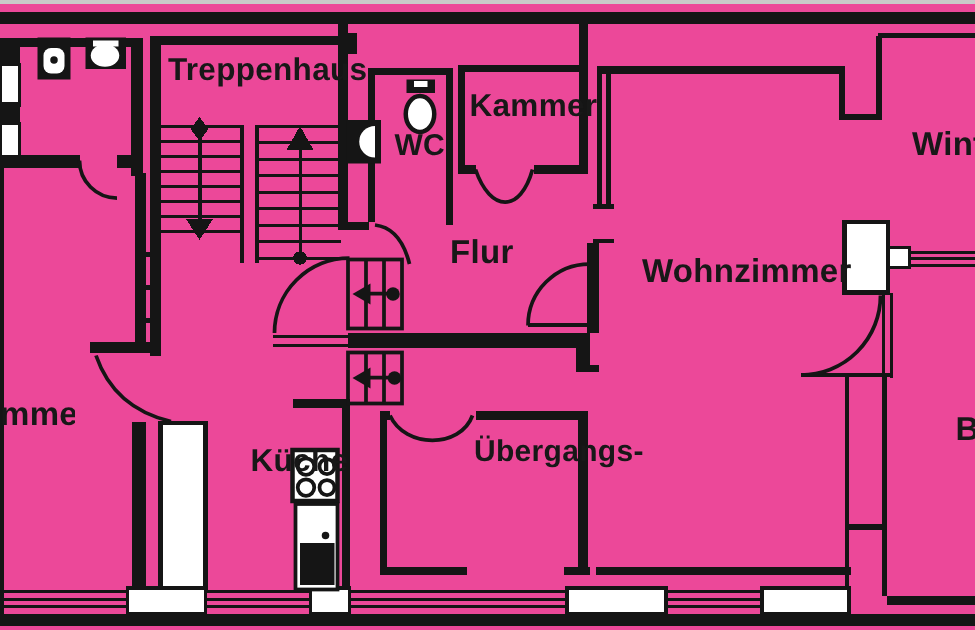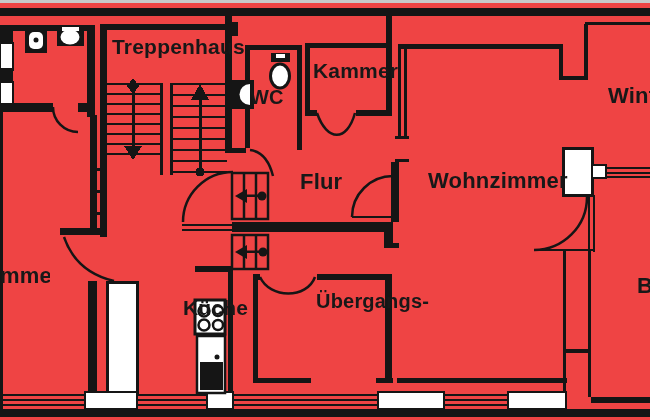--- a/index.html
+++ b/index.html
@@ -1,16 +1,16 @@
 <!DOCTYPE html>
 <html><head>
 <meta charset="utf-8">
 <style>
   html,body{margin:0;padding:0;background:#fff;}
-  .stage{position:relative;width:650px;height:420px;background:#ef4444;overflow:hidden;
+  .stage{position:relative;width:650px;height:420px;background:#ec4899;overflow:hidden;
          font-family:"Liberation Sans", sans-serif;}
   .stage svg{position:absolute;left:0;top:0;}
   .lbl{position:absolute;font-weight:bold;color:#181818;white-space:nowrap;
        font-size:21px;letter-spacing:0.2px;line-height:1.05;}
   .lbl.big{font-size:22px;}
   .lbl.clip{overflow:hidden;}
   .lbl .ln{display:block;}
 </style>
 </head>
 <body>
@@ -195,25 +195,25 @@
     <circle cx="218" cy="311" r="5" fill="none" stroke="#151515" stroke-width="2.5"></circle>
     <circle cx="204" cy="325" r="5.5" fill="none" stroke="#151515" stroke-width="2.5"></circle>
     <circle cx="218" cy="325" r="5" fill="none" stroke="#151515" stroke-width="2.5"></circle>
     <rect x="197" y="336" width="28" height="57" fill="#fff" stroke="#151515" stroke-width="2.5"></rect>
     <circle cx="217" cy="357" r="2.5" fill="#151515"></circle>
     <rect x="200" y="362" width="23" height="28" fill="#151515"></rect>
   </g>
 </svg>
 
 <div class="lbl" style="left:112px;top:36px;">Treppenhaus</div>
-<div class="lbl" style="left:250px;top:87px;font-size:20px;">WC</div>
+<div class="lbl" style="left:263px;top:87px;font-size:20px;">WC</div>
 <div class="lbl" style="left:313px;top:60px;">Kammer</div>
-<div class="lbl big" style="left:300px;top:170px;">Flur</div>
+<div class="lbl big" style="left:300px;top:156px;">Flur</div>
 <div class="lbl big" style="left:428px;top:169px;">Wohnzimmer</div>
 <div class="lbl big clip" style="left:608px;top:84px;width:42px;">Wint</div>
 <div class="lbl big clip" style="left:0px;top:264px;width:50px;">mmer</div>
-<div class="lbl" style="left:143px;top:297px;padding-left:40px;">Küche</div>
+<div class="lbl" style="left:127px;top:297px;padding-left:40px;">Küche</div>
 <div class="lbl" style="left:280px;top:290px;font-size:20px;line-height:23px;margin-left:36px;">
   <span class="ln">Übergangs-</span>
 </div>
 <div class="lbl big clip" style="left:637px;top:274px;width:13px;">B</div>
 
 </div>
 
 </body></html>

